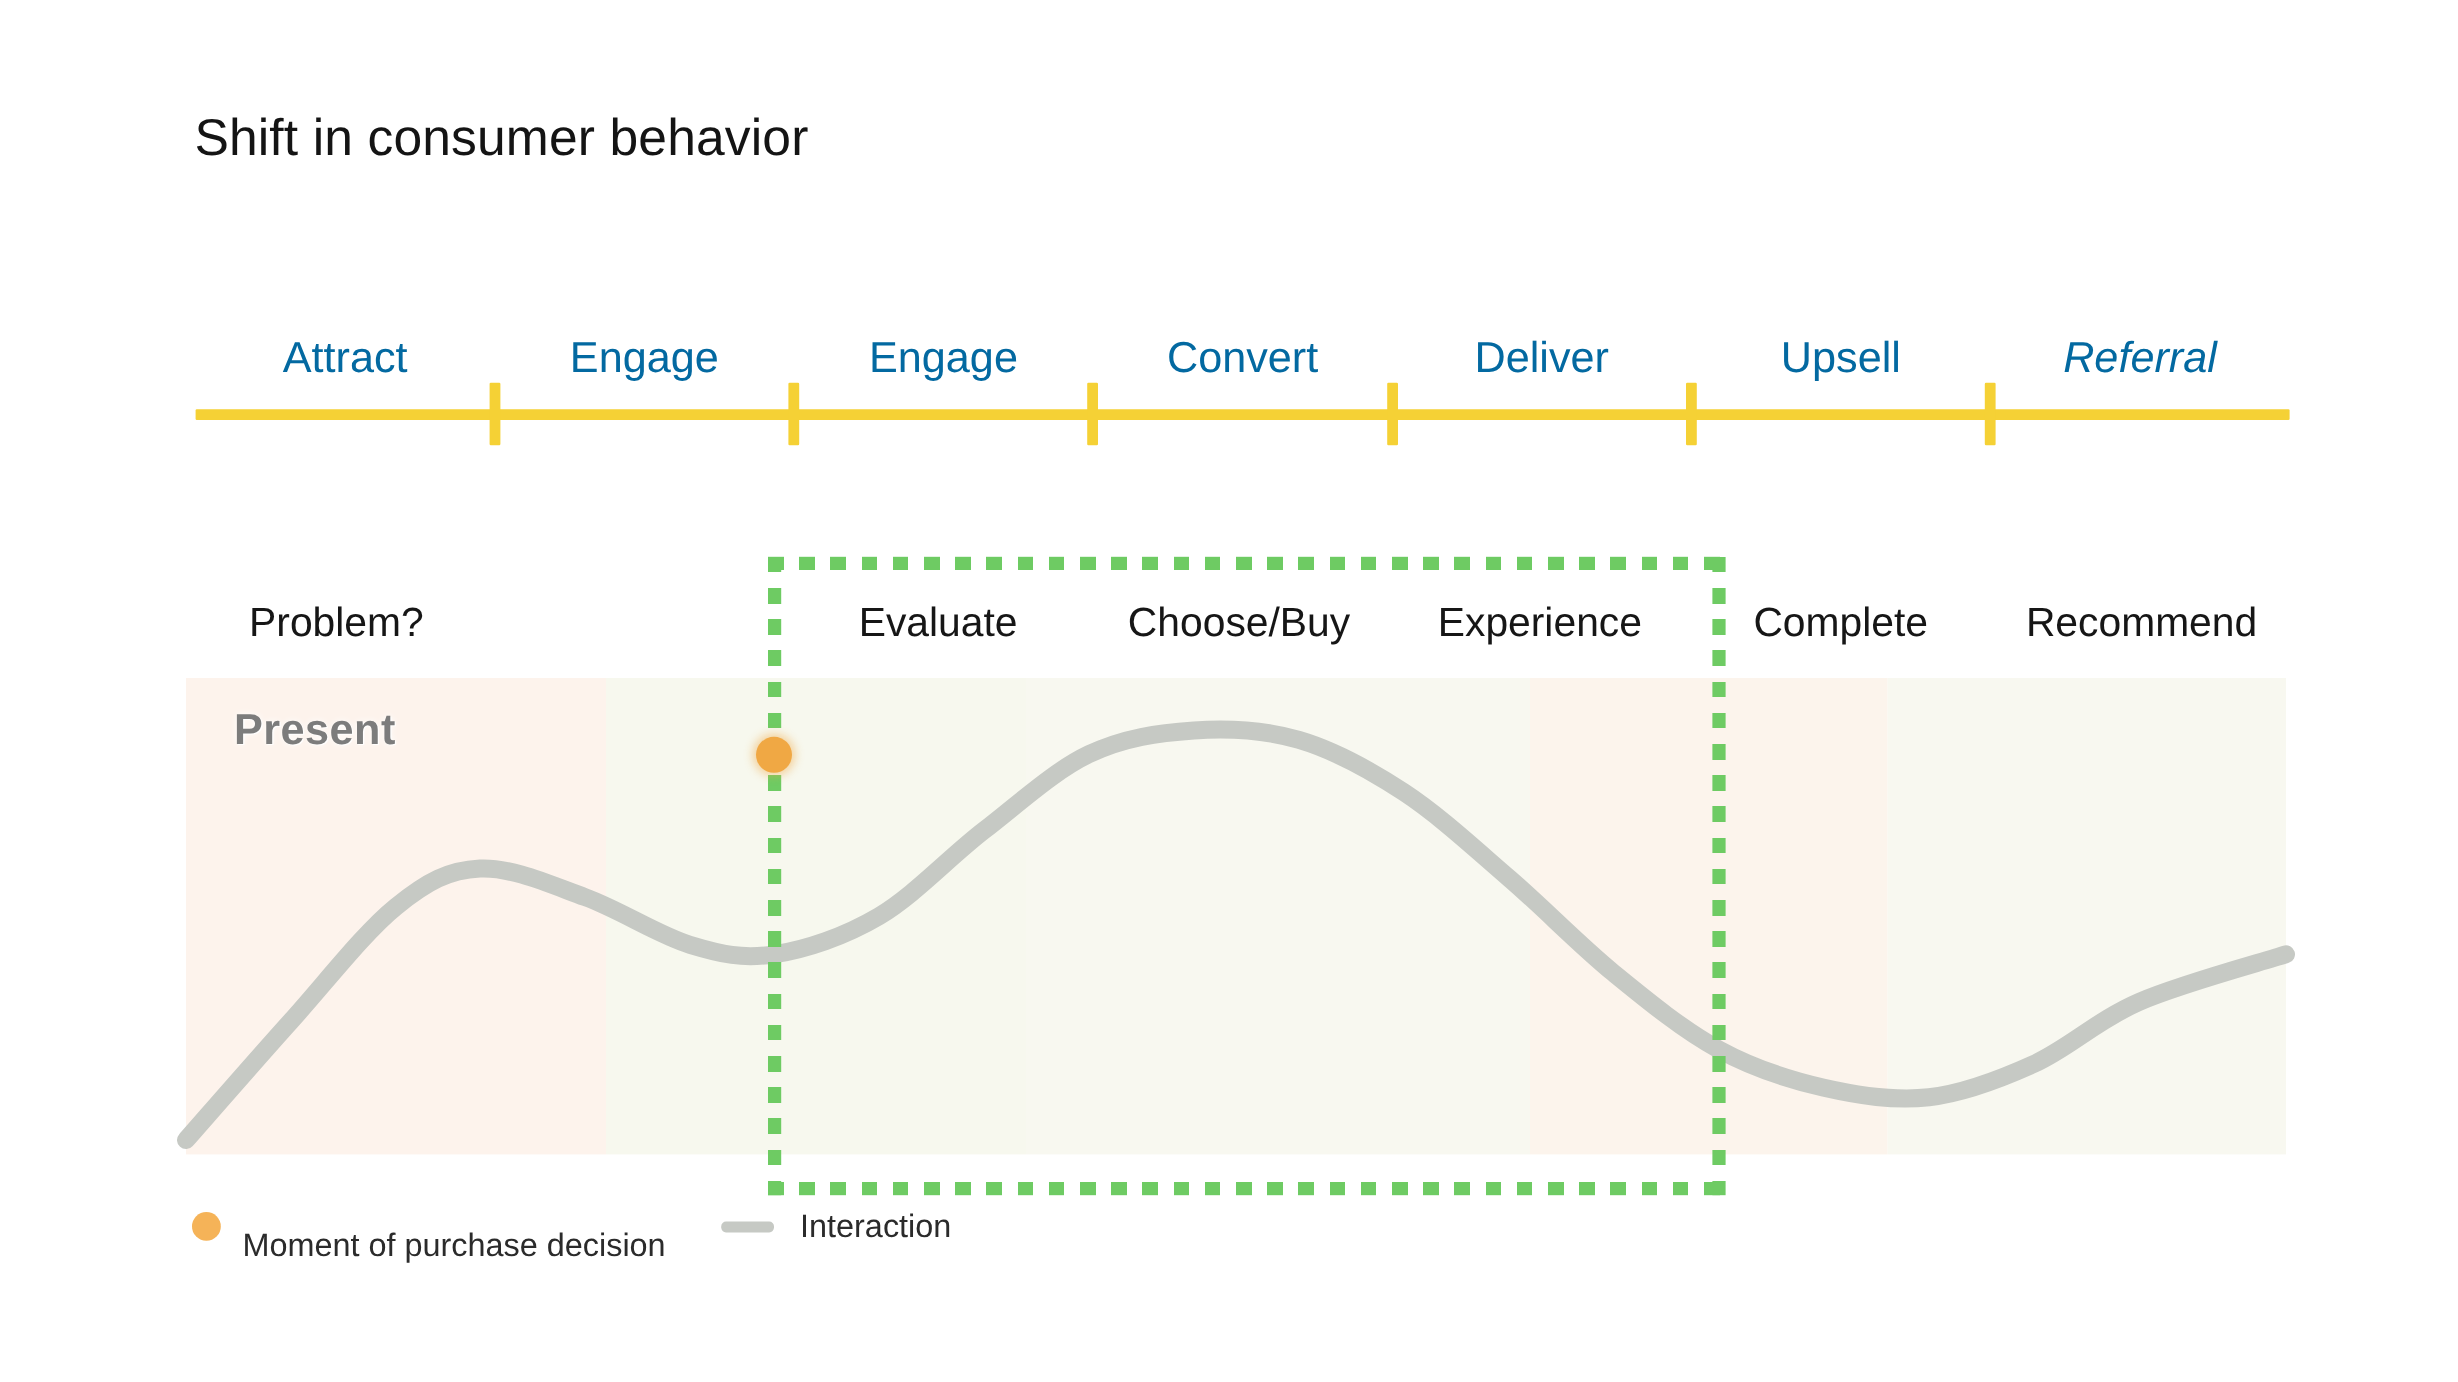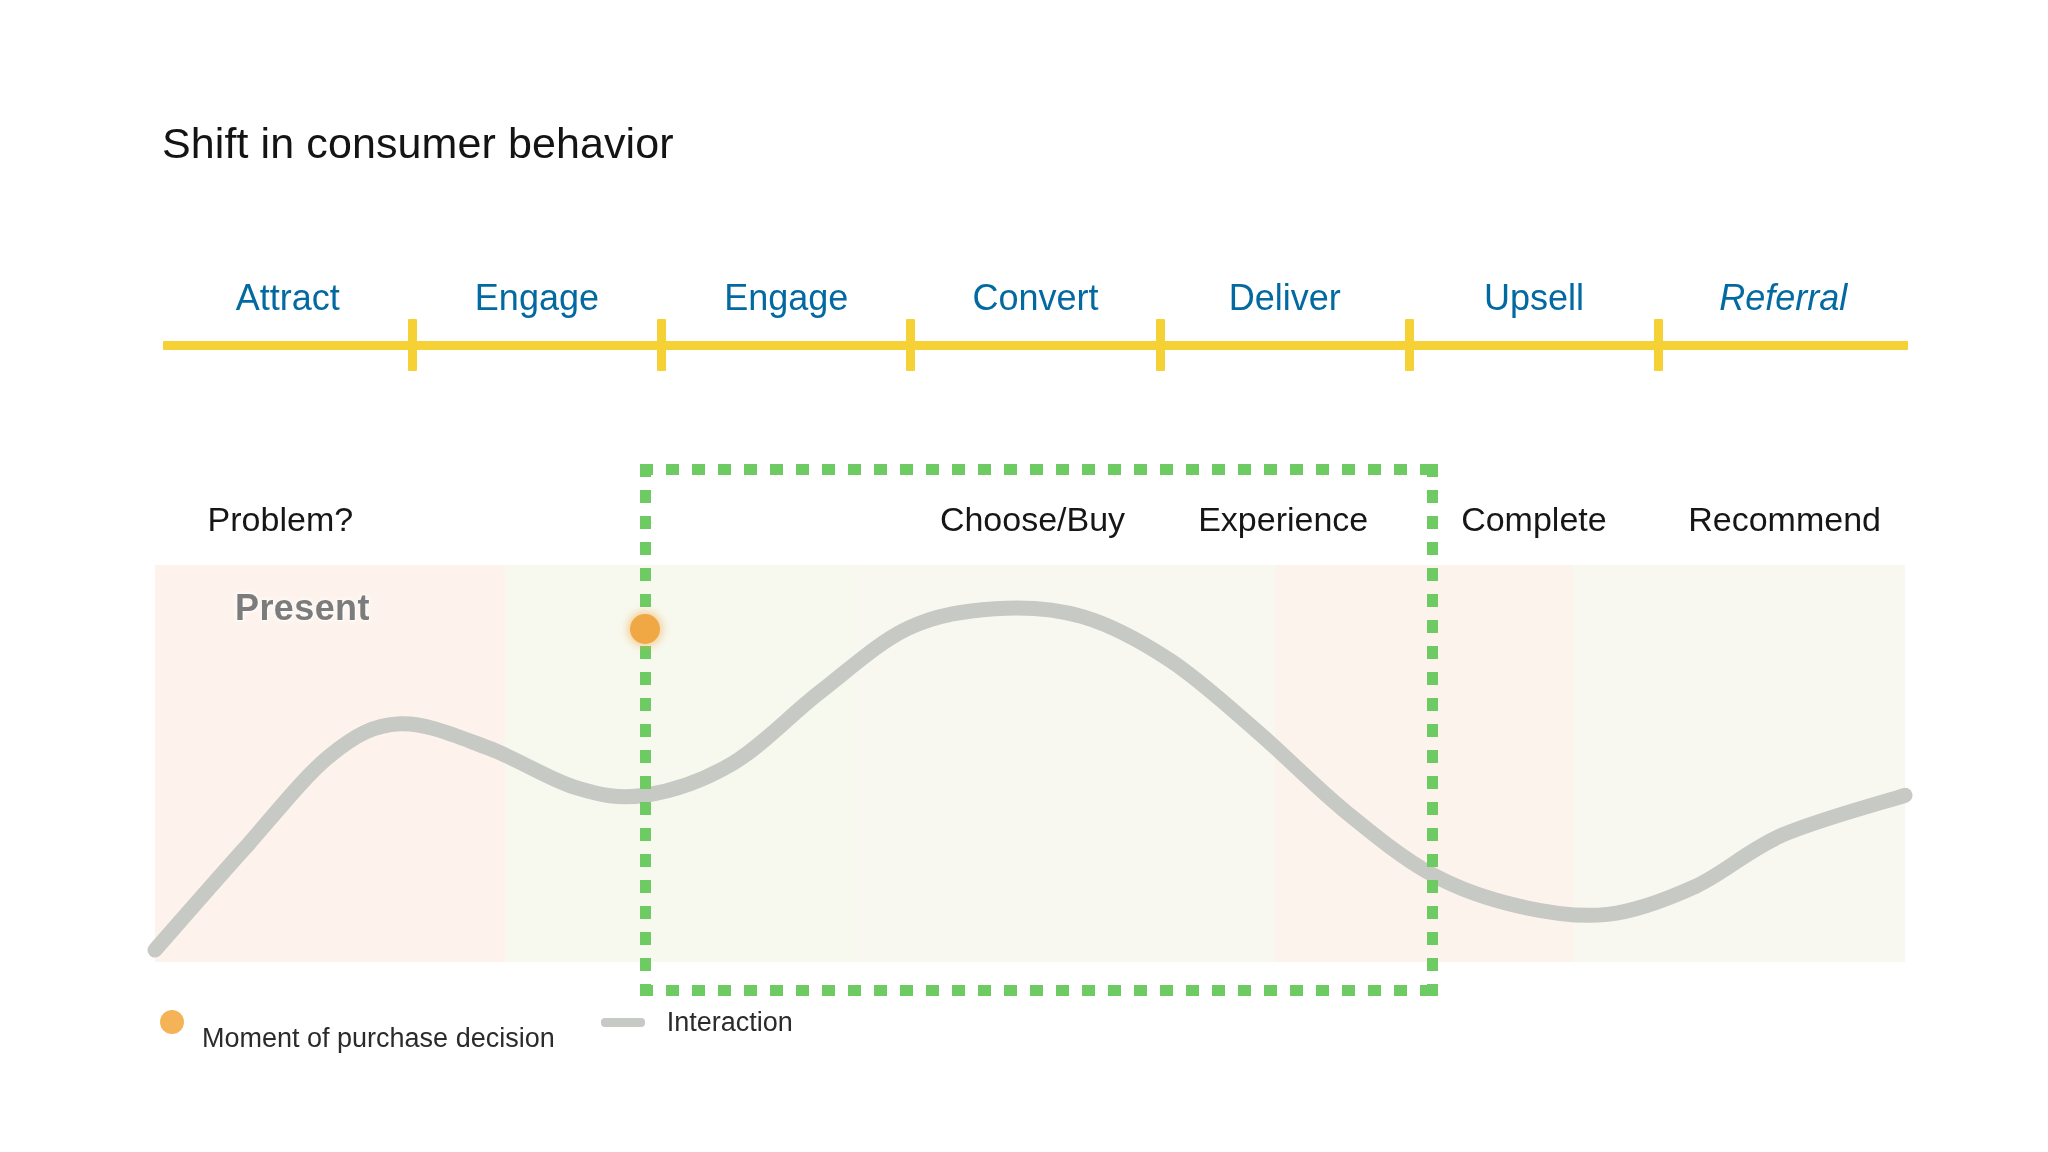--- a/index.html
+++ b/index.html
@@ -26,21 +26,20 @@
   #page-title {
     position: absolute;
     left: 162px;
     top: 92px;
     font-size: 43px;
     line-height: 1.1;
     color: #141414;
     font-weight: 400;
     letter-spacing: 0.1px;
     white-space: nowrap;
-    margin-top: 28px;
   }
 
   
   #funnel {
     position: absolute;
     left: 163px;
     top: 275px;
     width: 1745px;
     height: 110px;
   }
@@ -114,21 +113,20 @@
   #present-label {
     position: absolute;
     left: 40px;
     top: 22px;
     font-size: 36px;
     font-weight: bold;
     color: #7C7C7C;
     letter-spacing: 0.4px;
     text-shadow: 0 0 6px #ffffff, 1px 1px 0 rgba(255,255,255,0.9);
     white-space: nowrap;
-    margin-left: 40px;
   }
 
   
   #highlight-box {
     position: absolute;
     left: 650px;
     top: 464px;
     width: 780px;
     height: 532px;
     pointer-events: auto;
@@ -227,20 +225,21 @@
         <div class="funnel-label" style="left: 498.571px; width: 249.286px;">Engage</div>
         <div class="funnel-label" style="left: 747.857px; width: 249.286px;">Convert</div>
         <div class="funnel-label" style="left: 997.143px; width: 249.286px;">Deliver</div>
         <div class="funnel-label" style="left: 1246.43px; width: 249.286px;">Upsell</div>
         <div class="funnel-label" style="left: 1495.71px; width: 249.286px; font-style: italic;">Referral</div>
       </div>
   </div>
 
   <div id="stages">
       <div class="stage-label" style="left: 0px; width: 250.714px;">Problem?</div>
+      <div class="stage-label" style="left: 501.429px; width: 250.714px;">Evaluate</div>
       <div class="stage-label" style="left: 752.143px; width: 250.714px;">Choose/Buy</div>
       <div class="stage-label" style="left: 1253.57px; width: 250.714px;">Complete</div>
       <div class="stage-label" style="left: 1002.86px; width: 250.714px;">Experience</div>
       <div class="stage-label" style="left: 1504.29px; width: 250.714px;">Recommend</div>
     </div>
 
   <div id="chart">
     <div id="chart-bands">
         <div class="band" style="left: 0px; width: 350px; background: rgb(253, 243, 236);"></div>
         <div class="band" style="left: 350px; width: 350px; background: rgb(247, 248, 238);"></div>

